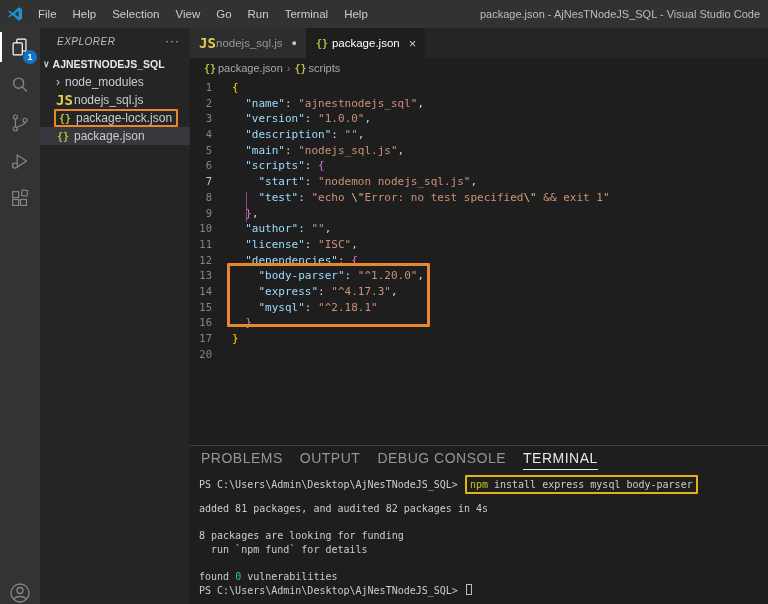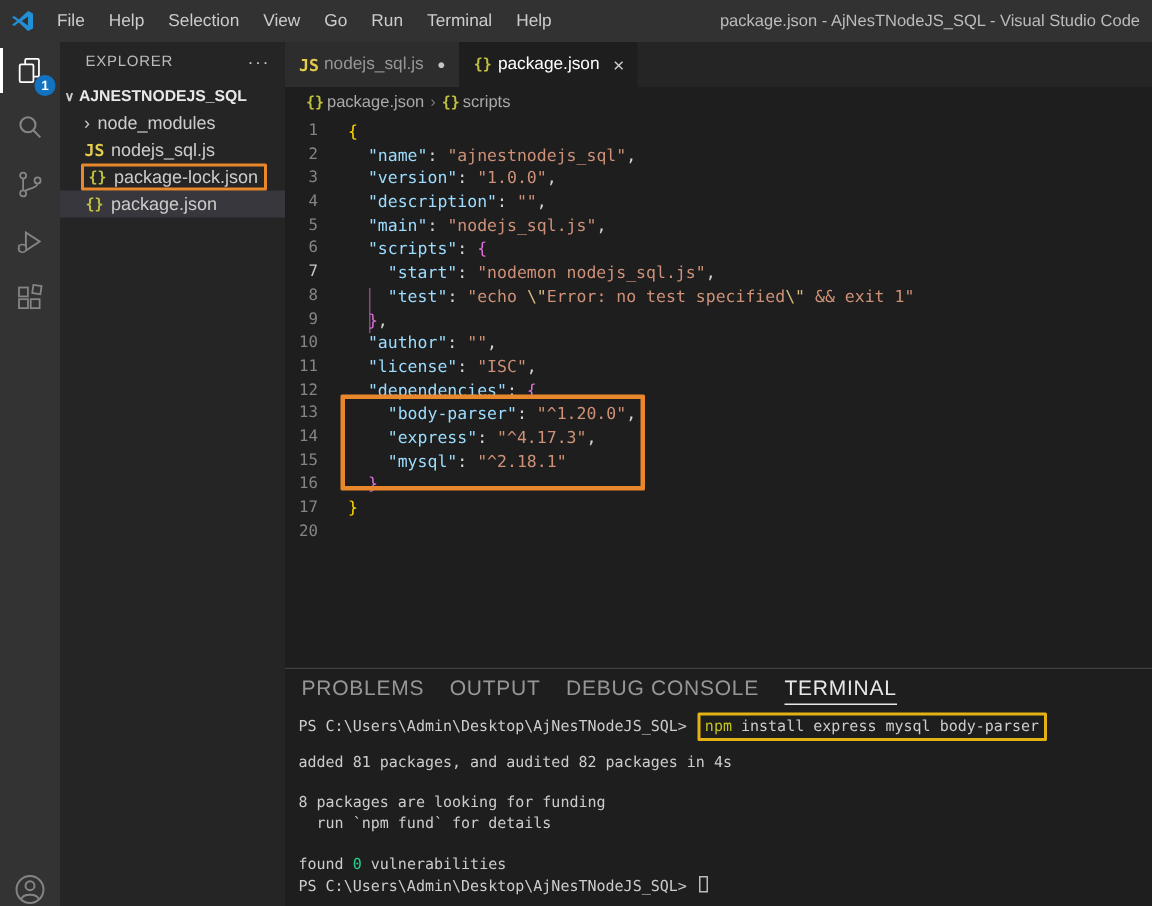--- a/index.html
+++ b/index.html
@@ -24,34 +24,34 @@
   .ab-item.active::before { content:""; position:absolute; left:0; top:4px; bottom:4px; width:2px; background:#ffffff; }
   .badge { position:absolute; right:3px; bottom:2px; min-width:14px; height:14px; border-radius:50%;
     background:var(--badge_blue); color:#fff; font-size:9px; display:flex; align-items:center;
     justify-content:center; font-weight:bold; }
   .ab-bottom { position:absolute; bottom:-7px; left:0; width:40px; height:30px; display:flex;
     justify-content:center; color:#858585; overflow:hidden; }
 
   
   .sidebar { width:150px; background:#252526; flex:none; color:#cccccc; }
   .sb-header { height:26px; display:flex; align-items:center; padding:0 10px 0 17px;
-    font-size:10px; letter-spacing:0.5px; color:#bbbbbb; }
+    font-size:10px; letter-spacing:0.5px; color:#bbbbbb;font-style:italic; }
   .sb-more { margin-left:auto; color:#c5c5c5; font-size:12px; letter-spacing:1px; cursor:pointer; }
   .sb-root { height:19px; display:flex; align-items:center; font-size:10.5px; font-weight:bold;
     color:#e8e8e8; padding-left:3px; cursor:pointer; }
   .sb-root .chev { font-size:9px; margin-right:3px; color:#cccccc; }
   .tree-row { height:18px; display:flex; align-items:center; padding-left:14px; font-size:12px;
     color:#cccccc; cursor:pointer; white-space:nowrap; }
   .tree-row.selected { background:#37373d; }
   .tree-inner { display:inline-flex; align-items:center; height:18px; padding:0 4px 0 2px; }
   .tree-inner.hl { border:2px solid var(--annotation_orange); border-radius:1px; }
   .chev-r { color:#cccccc; font-size:12px; margin-right:5px; }
   .fi { display:inline-block; width:14px; margin-right:4px; text-align:center;
     font-family:"DejaVu Sans Mono", monospace; }
-  .fi.js { color:#e3cd4d; font-weight:bold; font-size:11px; }
+  .fi.js { color:#e3cd4d; font-weight:bold; font-size:14px; }
   .fi.br { color:#bfbf40; font-weight:bold; font-size:10px; }
 
   
   .editor-col { flex:1; display:flex; flex-direction:column; min-width:0; }
 
   .tabbar { height:30px; background:#252526; display:flex; flex:none; }
   .tab { display:flex; align-items:center; padding:0 9px; font-size:11.5px; cursor:pointer;
     background:#2d2d2d; color:#969696; white-space:nowrap; }
   .tab.active { background:#1e1e1e; color:#ffffff; }
   .tab .fi { margin-right:3px; }

